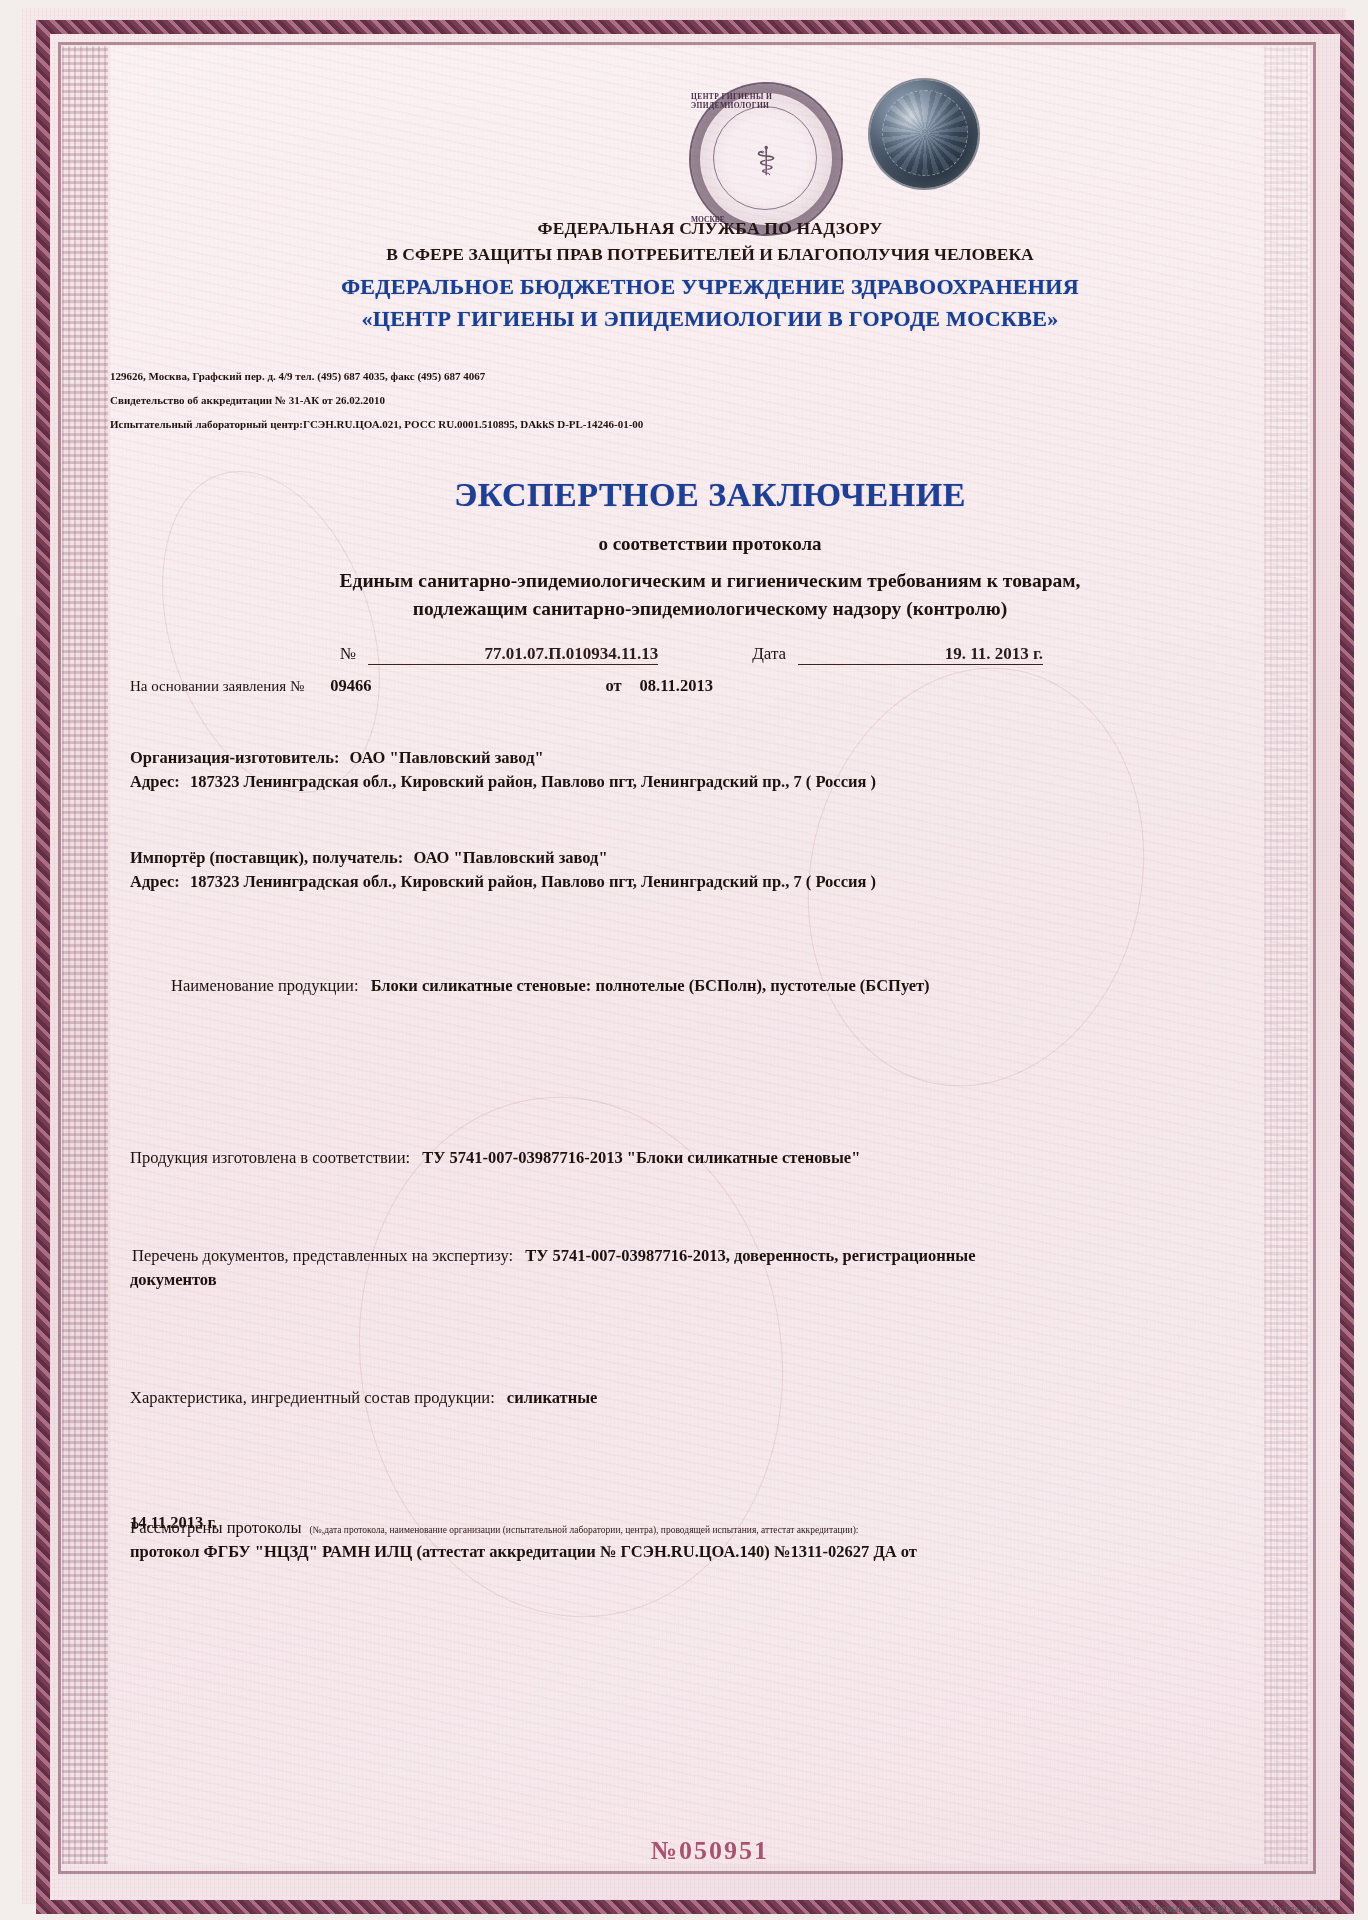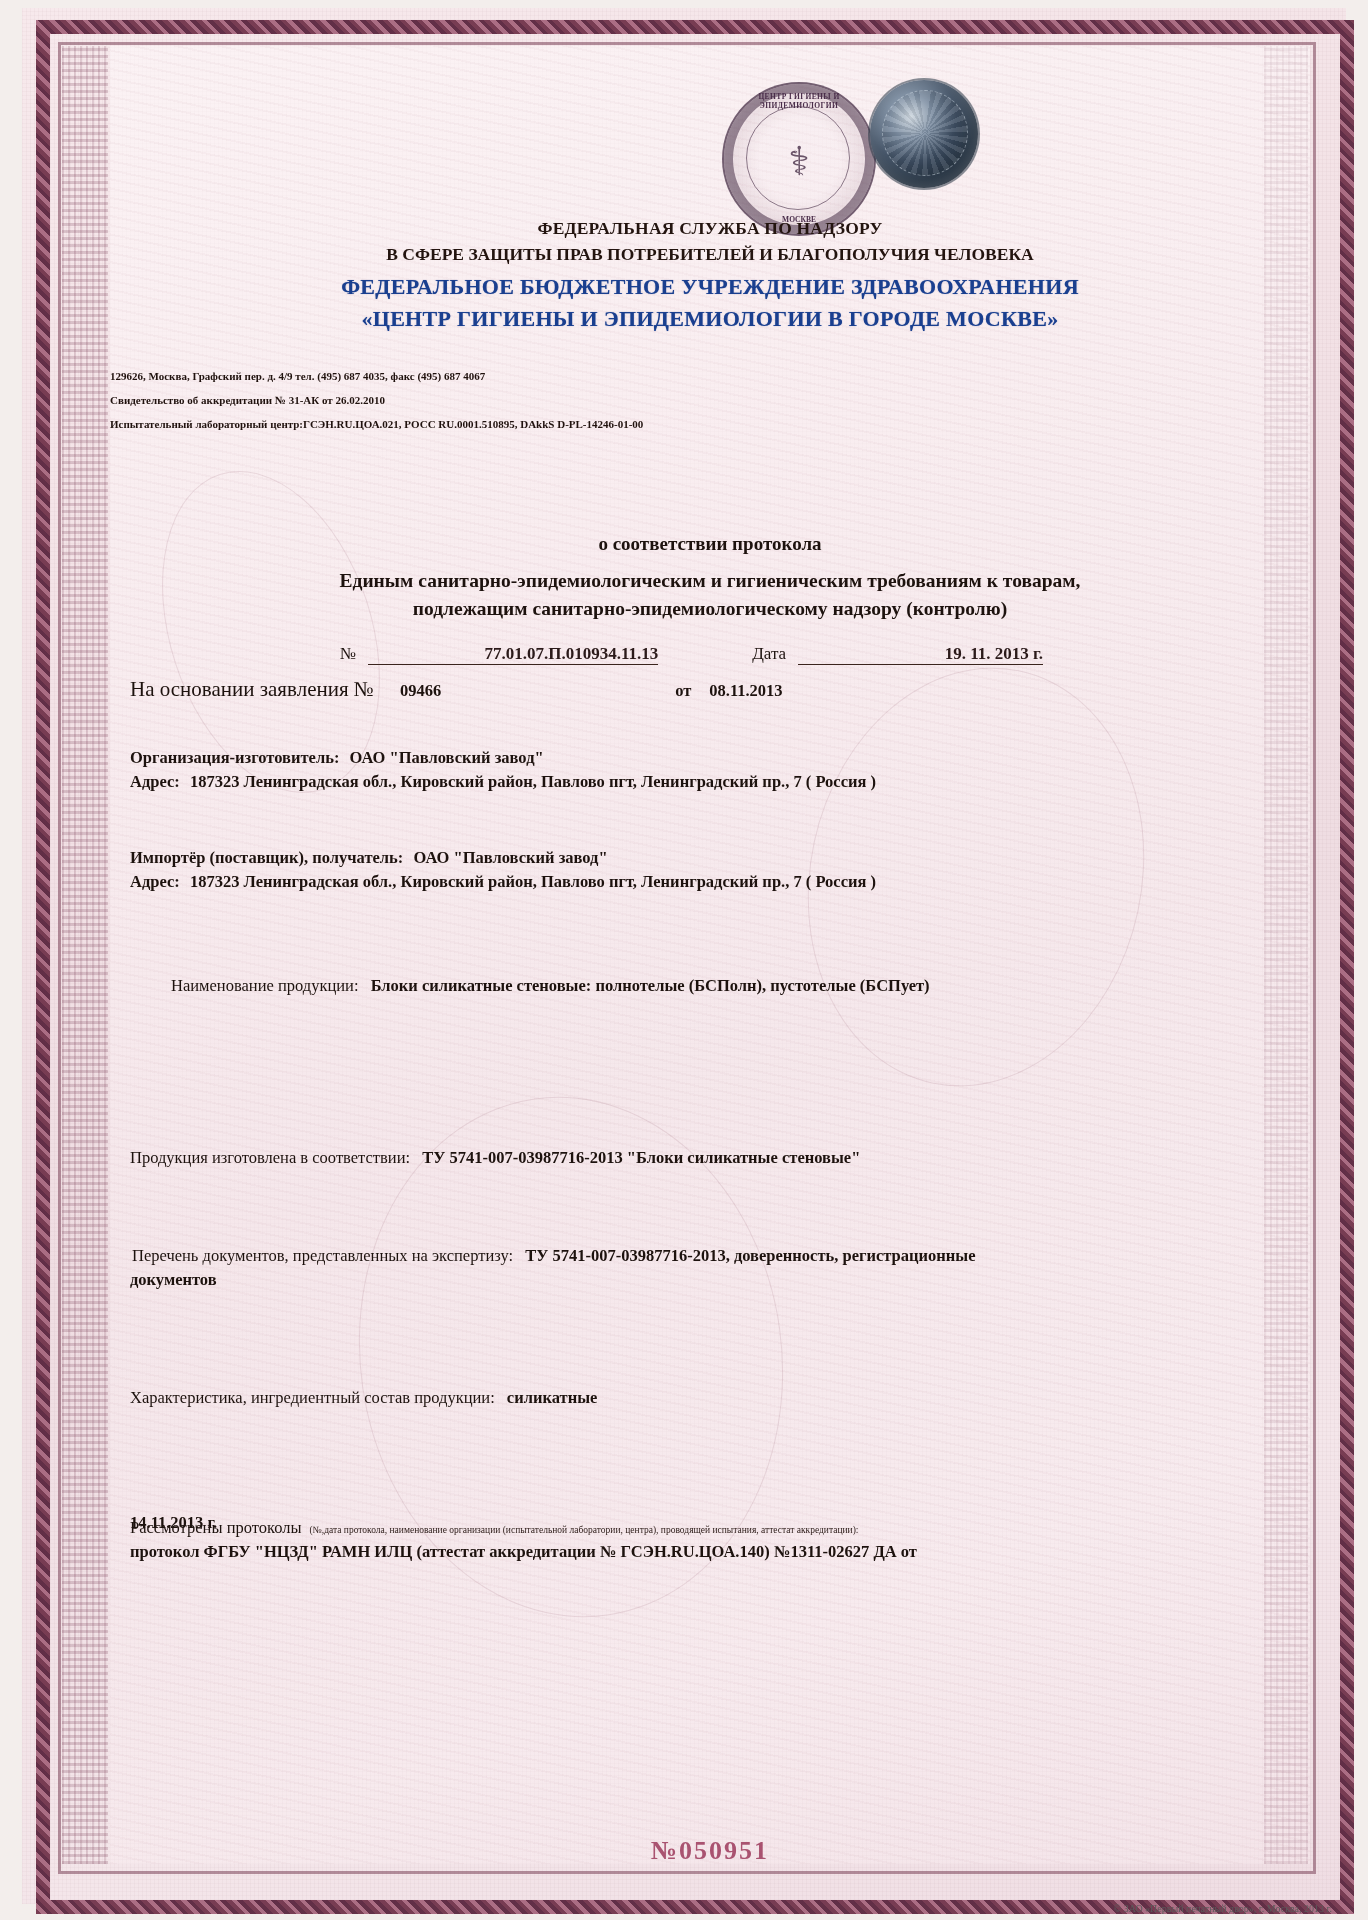--- a/index.html
+++ b/index.html
@@ -94,29 +94,28 @@
   
   .swirl {
     position: absolute;
     border-radius: 50%;
     border: 1px solid rgba(160,110,125,0.18);
   }
 
   
   #stamp-round {
     position: absolute;
-    left: 612px; top: 36px;
+    left: 579px; top: 36px;
     width: 150px; height: 150px;
     border-radius: 50%;
     border: 2px solid rgba(70,45,70,0.75);
     box-shadow: inset 0 0 0 7px rgba(255,255,255,0), inset 0 0 0 9px rgba(70,45,70,0.55);
     background: radial-gradient(circle at 50% 50%, rgba(245,235,240,0.25) 38%, rgba(120,80,105,0.10) 60%, rgba(255,255,255,0) 70%);
     color: #4a2d4a;
     font-size: 7px;
-    text-align: center;
     font-family: Liberation Serif, serif;
   }
   #stamp-round .inner-ring {
     position: absolute;
     left: 22px; top: 22px;
     width: 102px; height: 102px;
     border-radius: 50%;
     border: 1px solid rgba(70,45,70,0.6);
   }
   #stamp-round .emblem {
@@ -282,33 +281,34 @@
 
     <div class="row hdr1" style="left:0; top:172px; width:1200px;">ФЕДЕРАЛЬНАЯ СЛУЖБА ПО НАДЗОРУ</div>
     <div class="row hdr2" style="left:0; top:198px; width:1200px;">В СФЕРЕ ЗАЩИТЫ ПРАВ ПОТРЕБИТЕЛЕЙ И БЛАГОПОЛУЧИЯ ЧЕЛОВЕКА</div>
     <div class="row hdr-blue" style="left:0; top:228px; width:1200px;">ФЕДЕРАЛЬНОЕ БЮДЖЕТНОЕ УЧРЕЖДЕНИЕ ЗДРАВООХРАНЕНИЯ</div>
     <div class="row hdr-blue" style="left:0; top:260px; width:1200px;">«ЦЕНТР ГИГИЕНЫ И ЭПИДЕМИОЛОГИИ В ГОРОДЕ МОСКВЕ»</div>
 
     <div class="row addr" style="left:0; top:323px; width:1200px;">129626, Москва, Графский пер. д. 4/9 тел. (495) 687 4035, факс (495) 687 4067</div>
     <div class="row addr" style="left:0; top:347px; width:1200px;">Свидетельство об аккредитации № 31-АК от 26.02.2010</div>
     <div class="row addr" style="left:0; top:371px; width:1200px;">Испытательный лабораторный центр:ГСЭН.RU.ЦОА.021, РОСС RU.0001.510895, DAkkS D-PL-14246-01-00</div>
 
+    <div class="row title-main" style="left:0; top:430px; width:1200px;">ЭКСПЕРТНОЕ ЗАКЛЮЧЕНИЕ</div>
     <div class="row subtitle" style="left:0; top:487px; width:1200px;">о  соответствии протокола</div>
     <div class="row subtitle2" style="left:0; top:520px; width:1200px;">Единым санитарно-эпидемиологическим и гигиеническим требованиям к товарам,</div>
     <div class="row subtitle2" style="left:0; top:548px; width:1200px;">подлежащим санитарно-эпидемиологическому надзору (контролю)</div>
 
     <div class="row" style="left:230px; top:595px; width:940px;">
       <span class="body-n" style="font-size:17px;">№</span>
       <span class="underline-field" style="width:290px; font-size:17px; margin-left:8px;">77.01.07.П.010934.11.13</span>
       <span class="body-n" style="font-size:17px; margin-left:90px;">Дата</span>
       <span class="underline-field" style="width:245px; font-size:17px; margin-left:8px;">19. 11. 2013 г.</span>
     </div>
 
     <div class="row" style="left:20px; top:628px; width:1160px;">
-      <span class="body-n" style="font-size:21px;">На основании заявления №</span>
+      <span class="body-n" style="font-size:15px;">На основании заявления №</span>
       <span class="body-b" style="margin-left:22px;">09466</span>
       <span class="body-b" style="margin-left:230px;">от</span>
       <span class="body-b" style="margin-left:14px;">08.11.2013</span>
     </div>
 
     <div class="row body-b" style="left:20px; top:700px; width:1160px;">
       <span>Организация-изготовитель:</span>
       <span style="margin-left:6px;">ОАО "Павловский завод"</span>
     </div>
     <div class="row body-b" style="left:20px; top:724px; width:1160px;">

